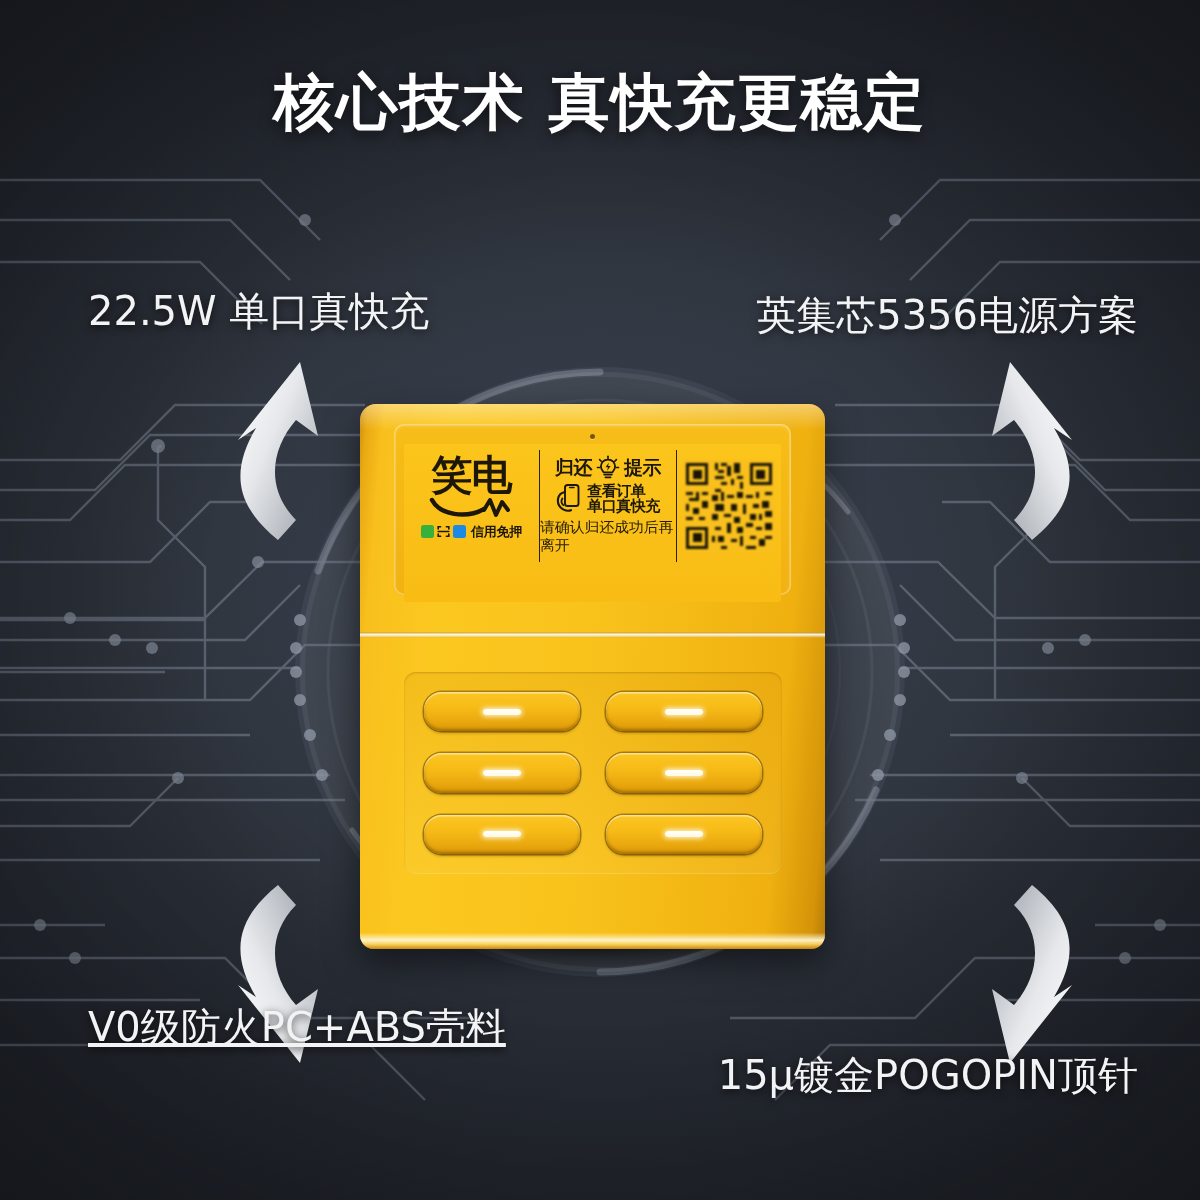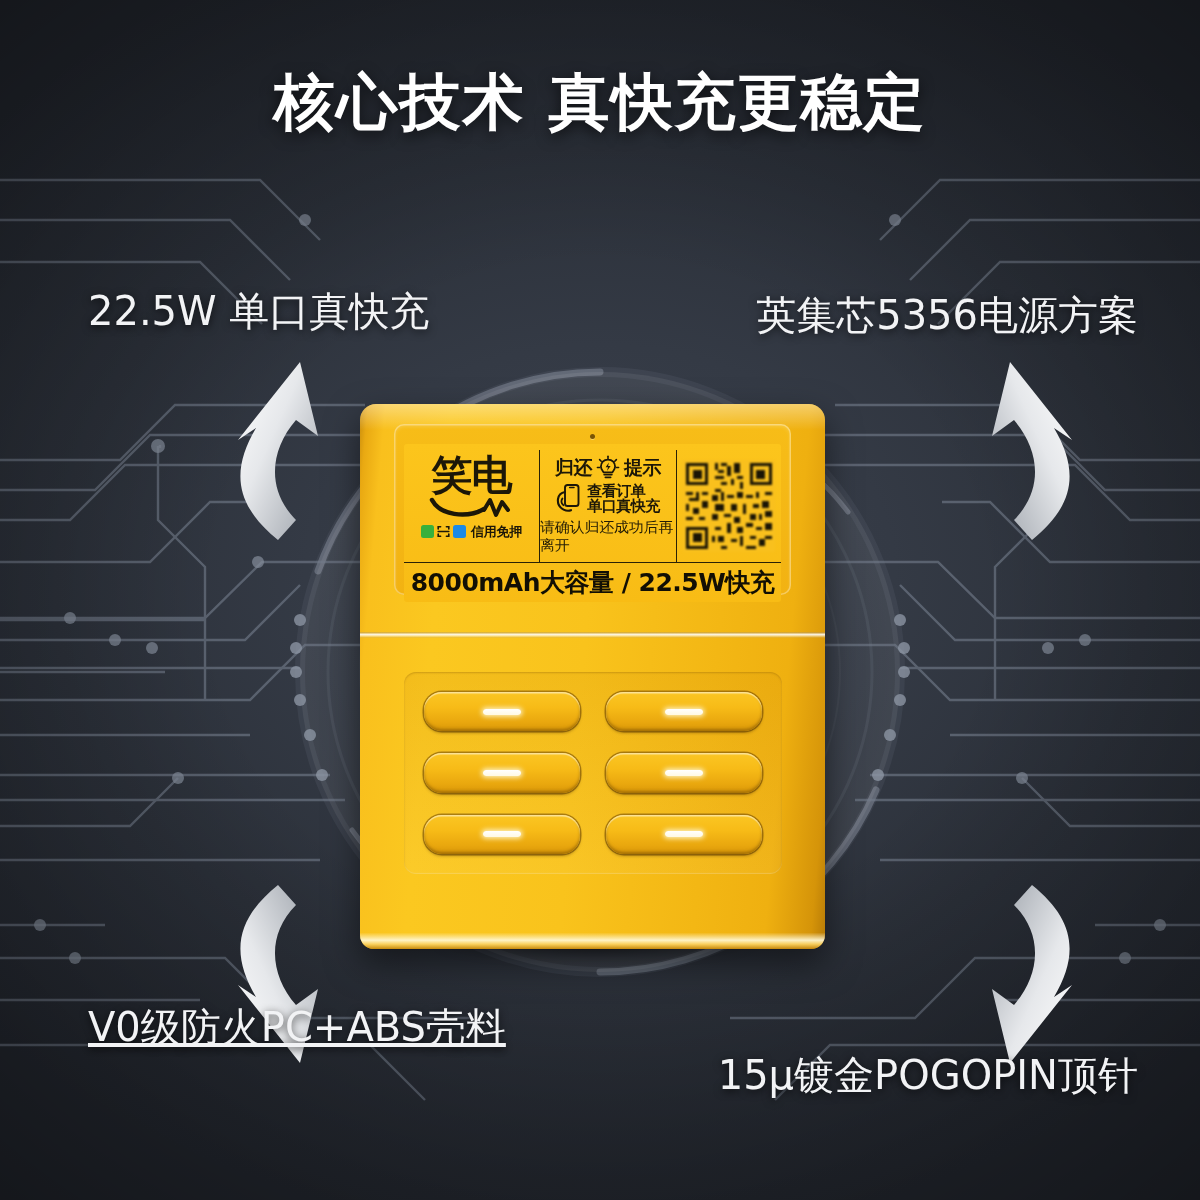--- a/index.html
+++ b/index.html
@@ -470,23 +470,20 @@
                   <rect x="24" y="25" width="2" height="2"></rect>
                 <rect x="12" y="27" width="2" height="1"></rect>
                   <rect x="20" y="27" width="3" height="1"></rect>
                   <rect x="26" y="24" width="2" height="1"></rect>
               </g>
             </svg>
           </div>
 
         </div>
 
-        <div class="sticker-banner">
-          <span class="banner-text">8000mAh大容量 / 22.5W快充</span>
-        </div>
       </div>
     </div>
 
     <div class="seam" id="seam-mid"></div>
 
     <div class="slot-recess">
       <div class="slot-grid">
         <div class="slot">
             <span class="slot-led"></span>
           </div>

